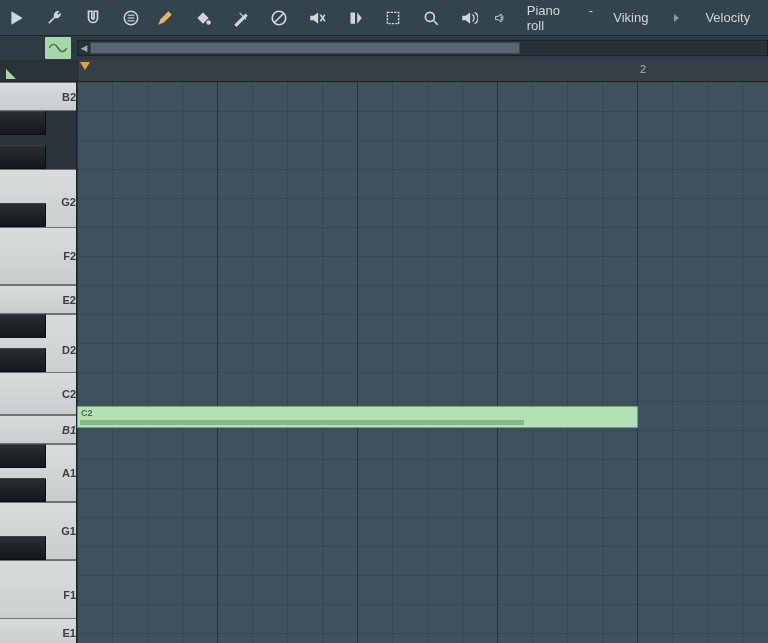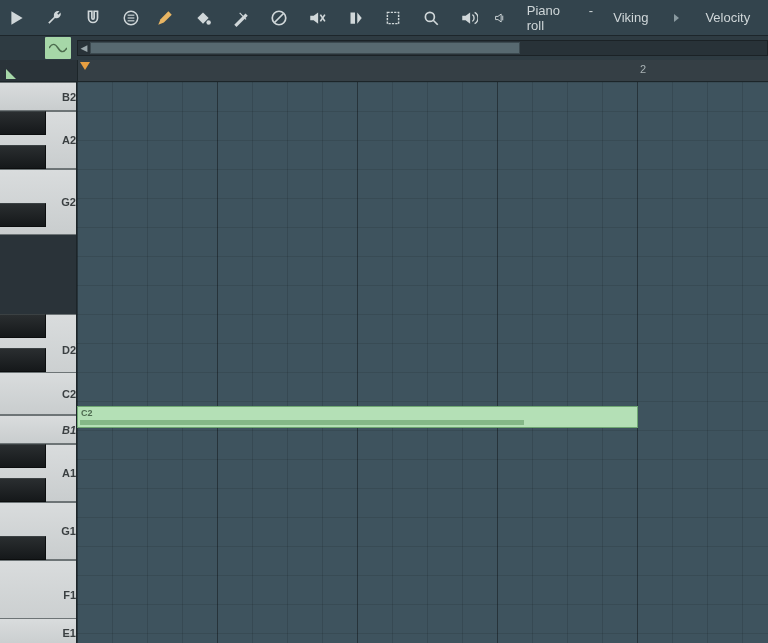--- a/index.html
+++ b/index.html
@@ -290,28 +290,31 @@
       </div>
   </div>
 </div>
 
 <div class="main">
   <div class="keys" id="keys">
       <div class="key-white" style="top: 0px; height: 29px;">
         <span>B2</span>
       </div>
       <div class="key-black" style="top: 29px;"></div>
-      <div class="key-white" style="top: 29px; height: 58px;">
-        <span>A2</span>
-      </div>
       <div class="key-black" style="top: 63px;"></div>
       <div class="key-white" style="top: 87px; height: 66px;">
         <span>G2</span>
       </div>
       <div class="key-black" style="top: 121px;"></div>
+      <div class="key-white" style="top: 145px; height: 58px;">
+        <span>F2</span>
+      </div>
+      <div class="key-white" style="top: 203px; height: 29px;">
+        <span>E2</span>
+      </div>
       <div class="key-black" style="top: 232px;"></div>
       <div class="key-white" style="top: 232px; height: 72px;">
         <span>D2</span>
       </div>
       <div class="key-black" style="top: 266px;"></div>
       <div class="key-white" style="top: 290px; height: 43px;">
         <span>C2</span>
       </div>
       <div class="key-white" style="top: 333px; height: 29px; font-style: italic;">
         <span>B1</span>

